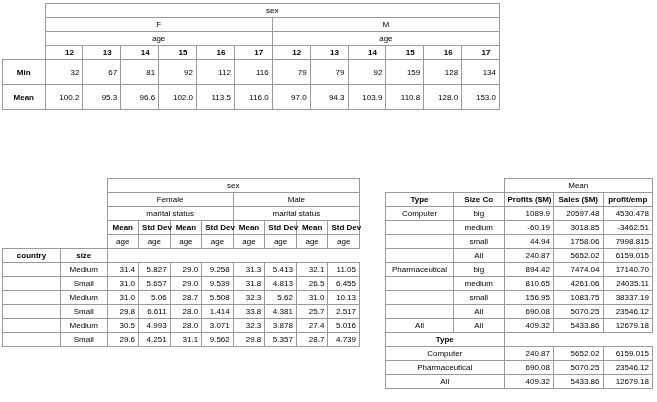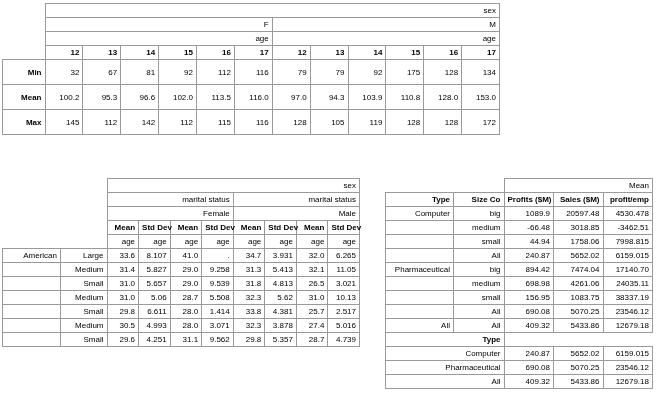--- a/index.html
+++ b/index.html
@@ -23,23 +23,23 @@
   td, th {
     border: 1px solid #9a9a9a;
     padding: 1px 3px;
     font-weight: normal;
     font-size: 8px;
     line-height: 11px;
     white-space: nowrap;
     background: #ffffff;
   }
   .b { font-weight: bold; }
-  .c { text-align: right; }
+  .c { text-align: center; }
   .r { text-align: right; }
-  .l { text-align: right; }
+  .l { text-align: center; }
   .nob { border: none; background: transparent; }
 
   
   #t1 {
     position: absolute;
     left: 2px;
     top: 3px;
     width: 498px;
   }
   #t1 td { height: 11px; }
@@ -110,75 +110,60 @@
       <td class="l b">Min</td>
       <td class="r">32</td>
       <td class="r">67</td>
       <td class="r">81</td>
       <td class="r">92</td>
       <td class="r">112</td>
       <td class="r">116</td>
       <td class="r">79</td>
       <td class="r">79</td>
       <td class="r">92</td>
-      <td class="r">175</td>
+      <td class="r">159</td>
       <td class="r">128</td>
       <td class="r">134</td>
     </tr>
     <tr class="tall">
       <td class="l b">Mean</td>
       <td class="r">100.2</td>
       <td class="r">95.3</td>
       <td class="r">96.6</td>
       <td class="r">102.0</td>
       <td class="r">113.5</td>
       <td class="r">116.0</td>
       <td class="r">97.0</td>
       <td class="r">94.3</td>
       <td class="r">103.9</td>
       <td class="r">110.8</td>
       <td class="r">128.0</td>
       <td class="r">153.0</td>
     </tr>
-    <tr class="tall">
-      <td class="l b">Max</td>
-      <td class="r">145</td>
-      <td class="r">112</td>
-      <td class="r">142</td>
-      <td class="r">112</td>
-      <td class="r">115</td>
-      <td class="r">116</td>
-      <td class="r">128</td>
-      <td class="r">105</td>
-      <td class="r">119</td>
-      <td class="r">128</td>
-      <td class="r">128</td>
-      <td class="r">172</td>
-    </tr>
   </tbody>
 </table>
 
 <table id="t2">
   <tbody>
     <tr>
       <td class="nob ccountry"></td>
       <td class="nob csize"></td>
       <td class="c" colspan="8">sex</td>
     </tr>
     <tr>
       <td class="nob"></td>
       <td class="nob"></td>
+      <td class="c" colspan="4">Female</td>
+      <td class="c" colspan="4">Male</td>
+    </tr>
+    <tr>
+      <td class="nob"></td>
+      <td class="nob"></td>
       <td class="c" colspan="4">marital status</td>
       <td class="c" colspan="4">marital status</td>
-    </tr>
-    <tr>
-      <td class="nob"></td>
-      <td class="nob"></td>
-      <td class="c" colspan="4">Female</td>
-      <td class="c" colspan="4">Male</td>
     </tr>
     <tr>
       <td class="nob"></td>
       <td class="nob"></td>
       <td class="c b cmean">Mean</td>
       <td class="c b cstd">Std Dev</td>
       <td class="c b cmean">Mean</td>
       <td class="c b cstd">Std Dev</td>
       <td class="c b cmean">Mean</td>
       <td class="c b cstd">Std Dev</td>
@@ -190,33 +175,33 @@
       <td class="nob"></td>
       <td class="c">age</td>
       <td class="c">age</td>
       <td class="c">age</td>
       <td class="c">age</td>
       <td class="c">age</td>
       <td class="c">age</td>
       <td class="c">age</td>
       <td class="c">age</td>
     </tr>
-
-    <tr>
-      <td class="l">American</td>
-      <td class="l">Large</td>
-      <td class="r">33.6</td>
-      <td class="r">8.107</td>
-      <td class="r">41.0</td>
-      <td class="r">.</td>
-      <td class="r">34.7</td>
-      <td class="r">3.931</td>
-      <td class="r">32.0</td>
-      <td class="r">6.265</td>
-    </tr>
+    <tr>
+      <td class="l b">country</td>
+      <td class="l b">size</td>
+      <td class="nob"></td>
+      <td class="nob"></td>
+      <td class="nob"></td>
+      <td class="nob"></td>
+      <td class="nob"></td>
+      <td class="nob"></td>
+      <td class="nob"></td>
+      <td class="nob"></td>
+    </tr>
+
     <tr>
       <td class="l"></td>
       <td class="l">Medium</td>
       <td class="r">31.4</td>
       <td class="r">5.827</td>
       <td class="r">29.0</td>
       <td class="r">9.258</td>
       <td class="r">31.3</td>
       <td class="r">5.413</td>
       <td class="r">32.1</td>
@@ -225,21 +210,21 @@
     <tr>
       <td class="l"></td>
       <td class="l">Small</td>
       <td class="r">31.0</td>
       <td class="r">5.657</td>
       <td class="r">29.0</td>
       <td class="r">9.539</td>
       <td class="r">31.8</td>
       <td class="r">4.813</td>
       <td class="r">26.5</td>
-      <td class="r">3.021</td>
+      <td class="r">6.455</td>
     </tr>
     <tr>
       <td class="l"></td>
       <td class="l">Medium</td>
       <td class="r">31.0</td>
       <td class="r">5.06</td>
       <td class="r">28.7</td>
       <td class="r">5.508</td>
       <td class="r">32.3</td>
       <td class="r">5.62</td>
@@ -304,21 +289,21 @@
     <tr>
       <td class="l">Computer</td>
       <td class="l">big</td>
       <td class="r">1089.9</td>
       <td class="r">20597.48</td>
       <td class="r">4530.478</td>
     </tr>
     <tr>
       <td class="l"></td>
       <td class="l">medium</td>
-      <td class="r">-66.48</td>
+      <td class="r">-60.19</td>
       <td class="r">3018.85</td>
       <td class="r">-3462.51</td>
     </tr>
     <tr>
       <td class="l"></td>
       <td class="l">small</td>
       <td class="r">44.94</td>
       <td class="r">1758.06</td>
       <td class="r">7998.815</td>
     </tr>
@@ -332,21 +317,21 @@
     <tr>
       <td class="l">Pharmaceutical</td>
       <td class="l">big</td>
       <td class="r">894.42</td>
       <td class="r">7474.04</td>
       <td class="r">17140.70</td>
     </tr>
     <tr>
       <td class="l"></td>
       <td class="l">medium</td>
-      <td class="r">698.98</td>
+      <td class="r">810.65</td>
       <td class="r">4261.06</td>
       <td class="r">24035.11</td>
     </tr>
     <tr>
       <td class="l"></td>
       <td class="l">small</td>
       <td class="r">156.95</td>
       <td class="r">1083.75</td>
       <td class="r">38337.19</td>
     </tr>

